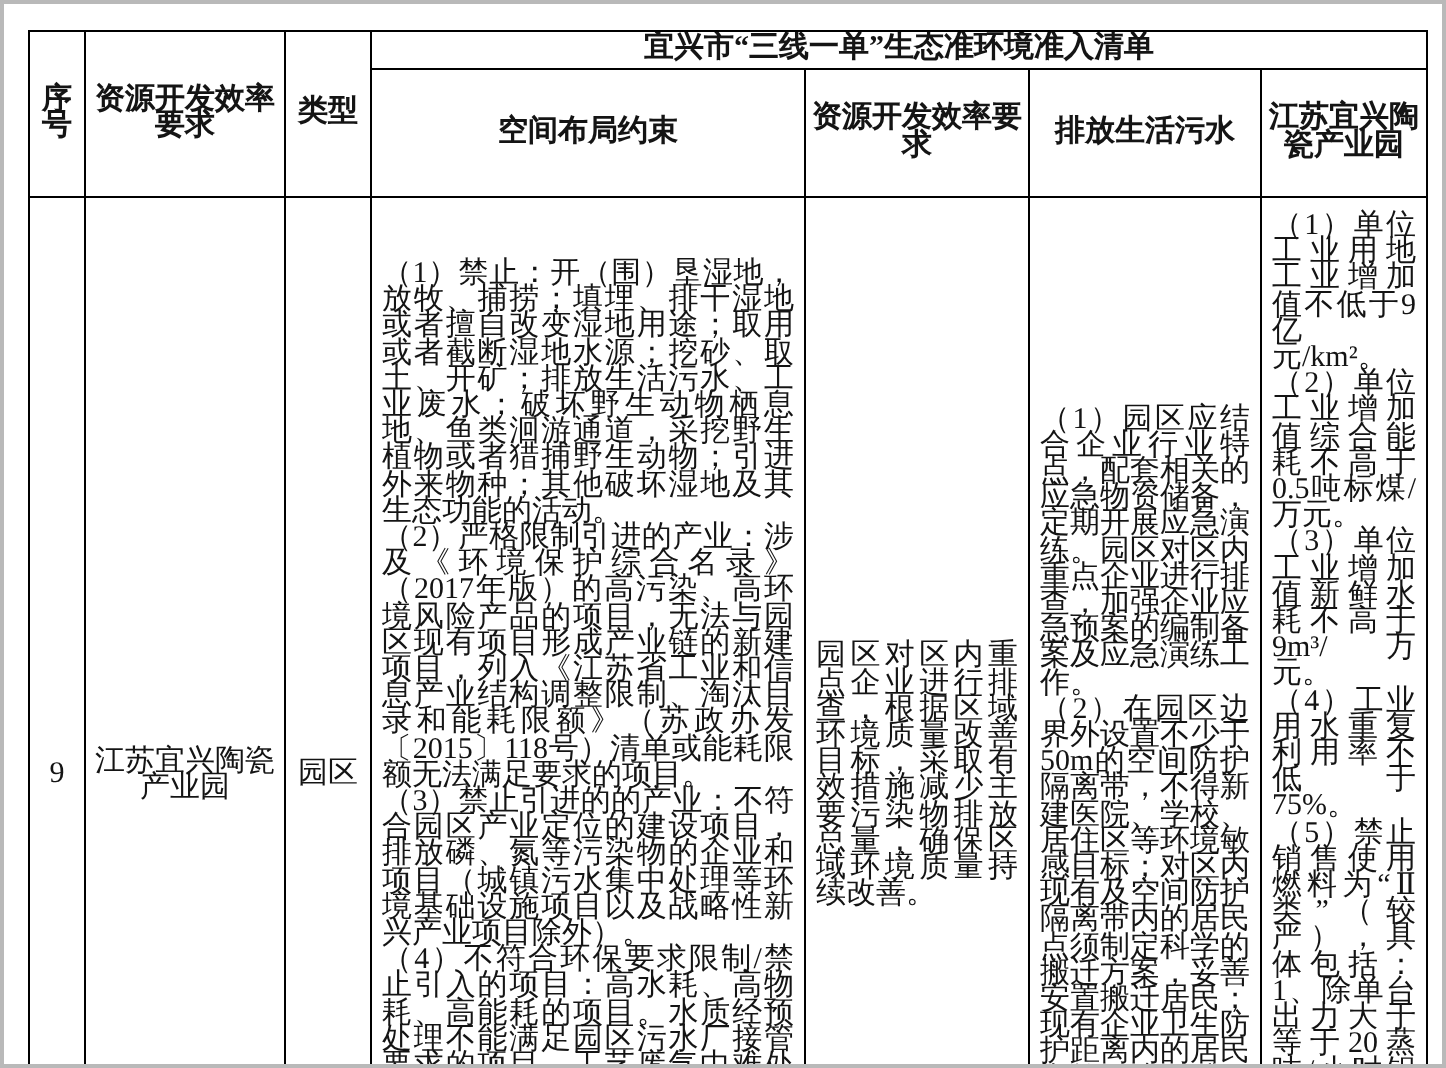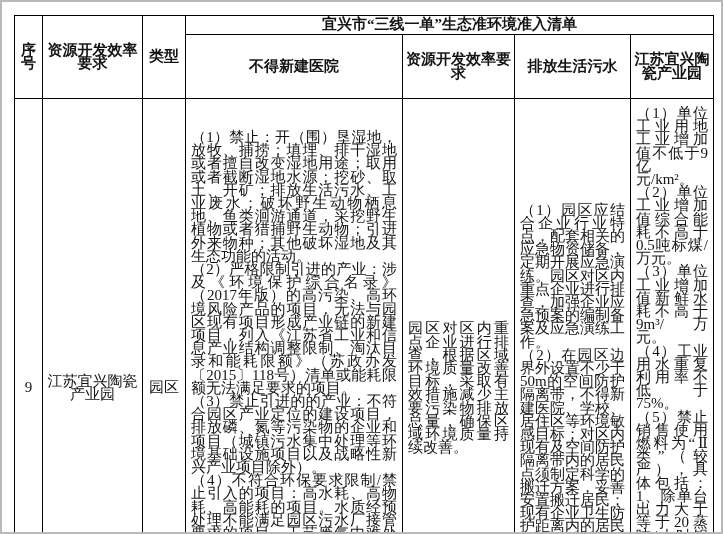--- a/index.html
+++ b/index.html
@@ -72,21 +72,21 @@
       <col style="width:83px">
     </colgroup>
     <tbody>
       <tr class="title-row">
         <td class="hdr hdr-tall" rowspan="2">序号</td>
         <td class="hdr hdr-tall" rowspan="2">资源开发效率要求</td>
         <td class="hdr hdr-tall" rowspan="2">类型</td>
         <td class="hdr" colspan="4">宜兴市“三线一单”生态准环境准入清单</td>
       </tr>
       <tr class="sub-row">
-        <td class="hdr hdr-tall">不得新建医院</td>
+        <td class="hdr hdr-tall">空间布局约束</td>
         <td class="hdr hdr-tall">资源开发效率要求</td>
         <td class="hdr hdr-tall">排放生活污水</td>
         <td class="hdr hdr-tall">江苏宜兴陶瓷产业园</td>
       </tr>
       <tr class="data-row">
         <td class="cell-center">9</td>
         <td class="cell-center">江苏宜兴陶瓷产业园</td>
         <td class="cell-center">园区</td>
         <td class="cell-long v-top">（1）禁止：开（围）垦湿地，放牧、捕捞；填埋、排干湿地或者擅自改变湿地用途；取用或者截断湿地水源；挖砂、取土、开矿；排放生活污水、工业废水；破坏野生动物栖息地、鱼类洄游通道，采挖野生植物或者猎捕野生动物；引进外来物种；其他破坏湿地及其生态功能的活动。
 （2）严格限制引进的产业：涉及《环境保护综合名录》（2017年版）的高污染、高环境风险产品的项目，无法与园区现有项目形成产业链的新建项目，列入《江苏省工业和信息产业结构调整限制、淘汰目录和能耗限额》（苏政办发〔2015〕118号）清单或能耗限额无法满足要求的项目。

